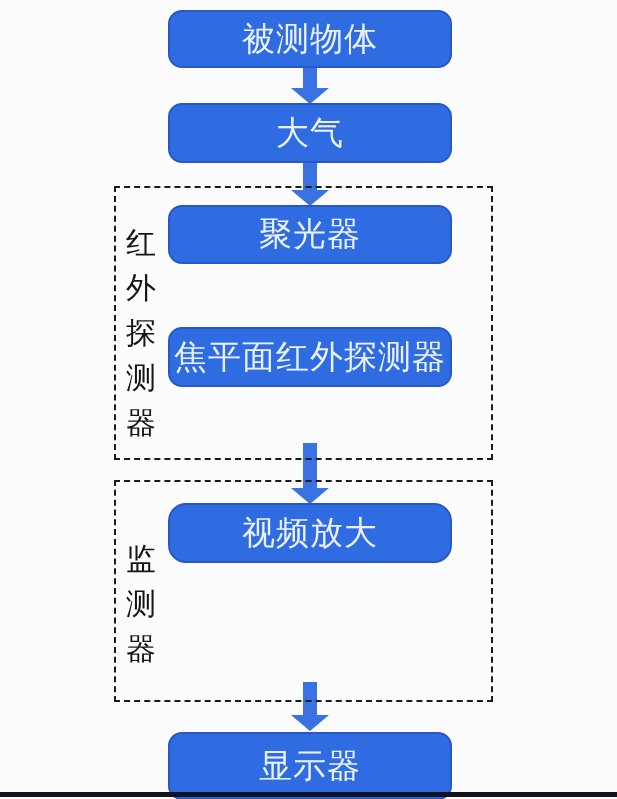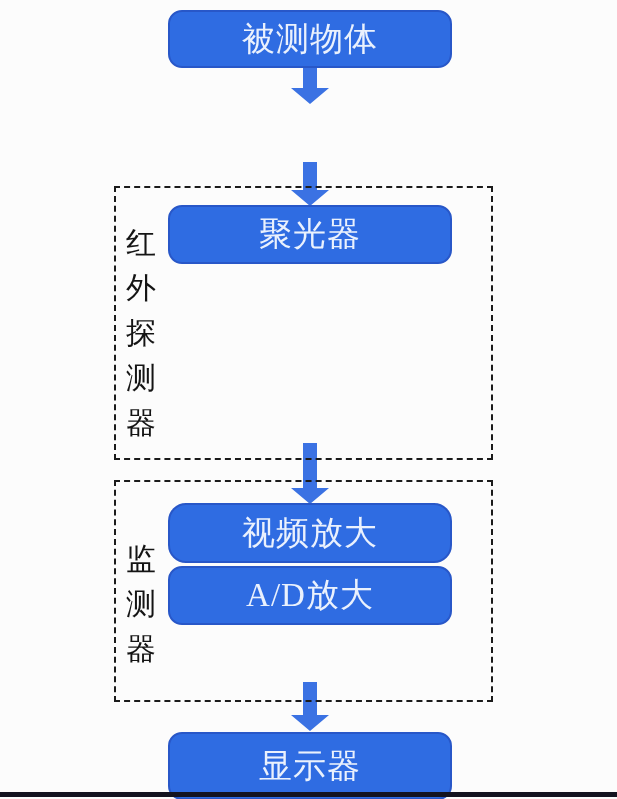--- a/index.html
+++ b/index.html
@@ -72,37 +72,38 @@
     z-index: 4;
   }
 </style>
 </head>
 <body>
 
 <div class="canvas">
 
   <div class="node" style="top:10px; height:58px;">被测物体</div>
 
+  <div class="node" style="top:103px; height:60px;">大气</div>
 
   <div class="group" style="top:186px; height:274px;">
     <div class="group-label" style="top:32px;">红外探测器</div>
   </div>
 
   <div class="node" style="top:205px; height:59px;">聚光器</div>
 
 
+  <div class="node" style="top:327px; height:60px;">焦平面红外探测器</div>
 
 
   <div class="group" style="top:480px; height:222px;">
     <div class="group-label" style="top:54px;">监测器</div>
   </div>
 
   <div class="node" style="top:503px; height:60px;border-radius:18px;">视频放大</div>
 
-  <div class="node" style="top:566px; height:59px;">A/D放大</div>
 
 
   <div class="node" style="top:732px; height:68px;">显示器</div>
 
   <div class="arrow" style="top:67px; height:37px;">
     <div class="shaft"></div>
     <div class="head"></div>
   </div>
 
   <div class="arrow" style="top:162px; height:44px;">

